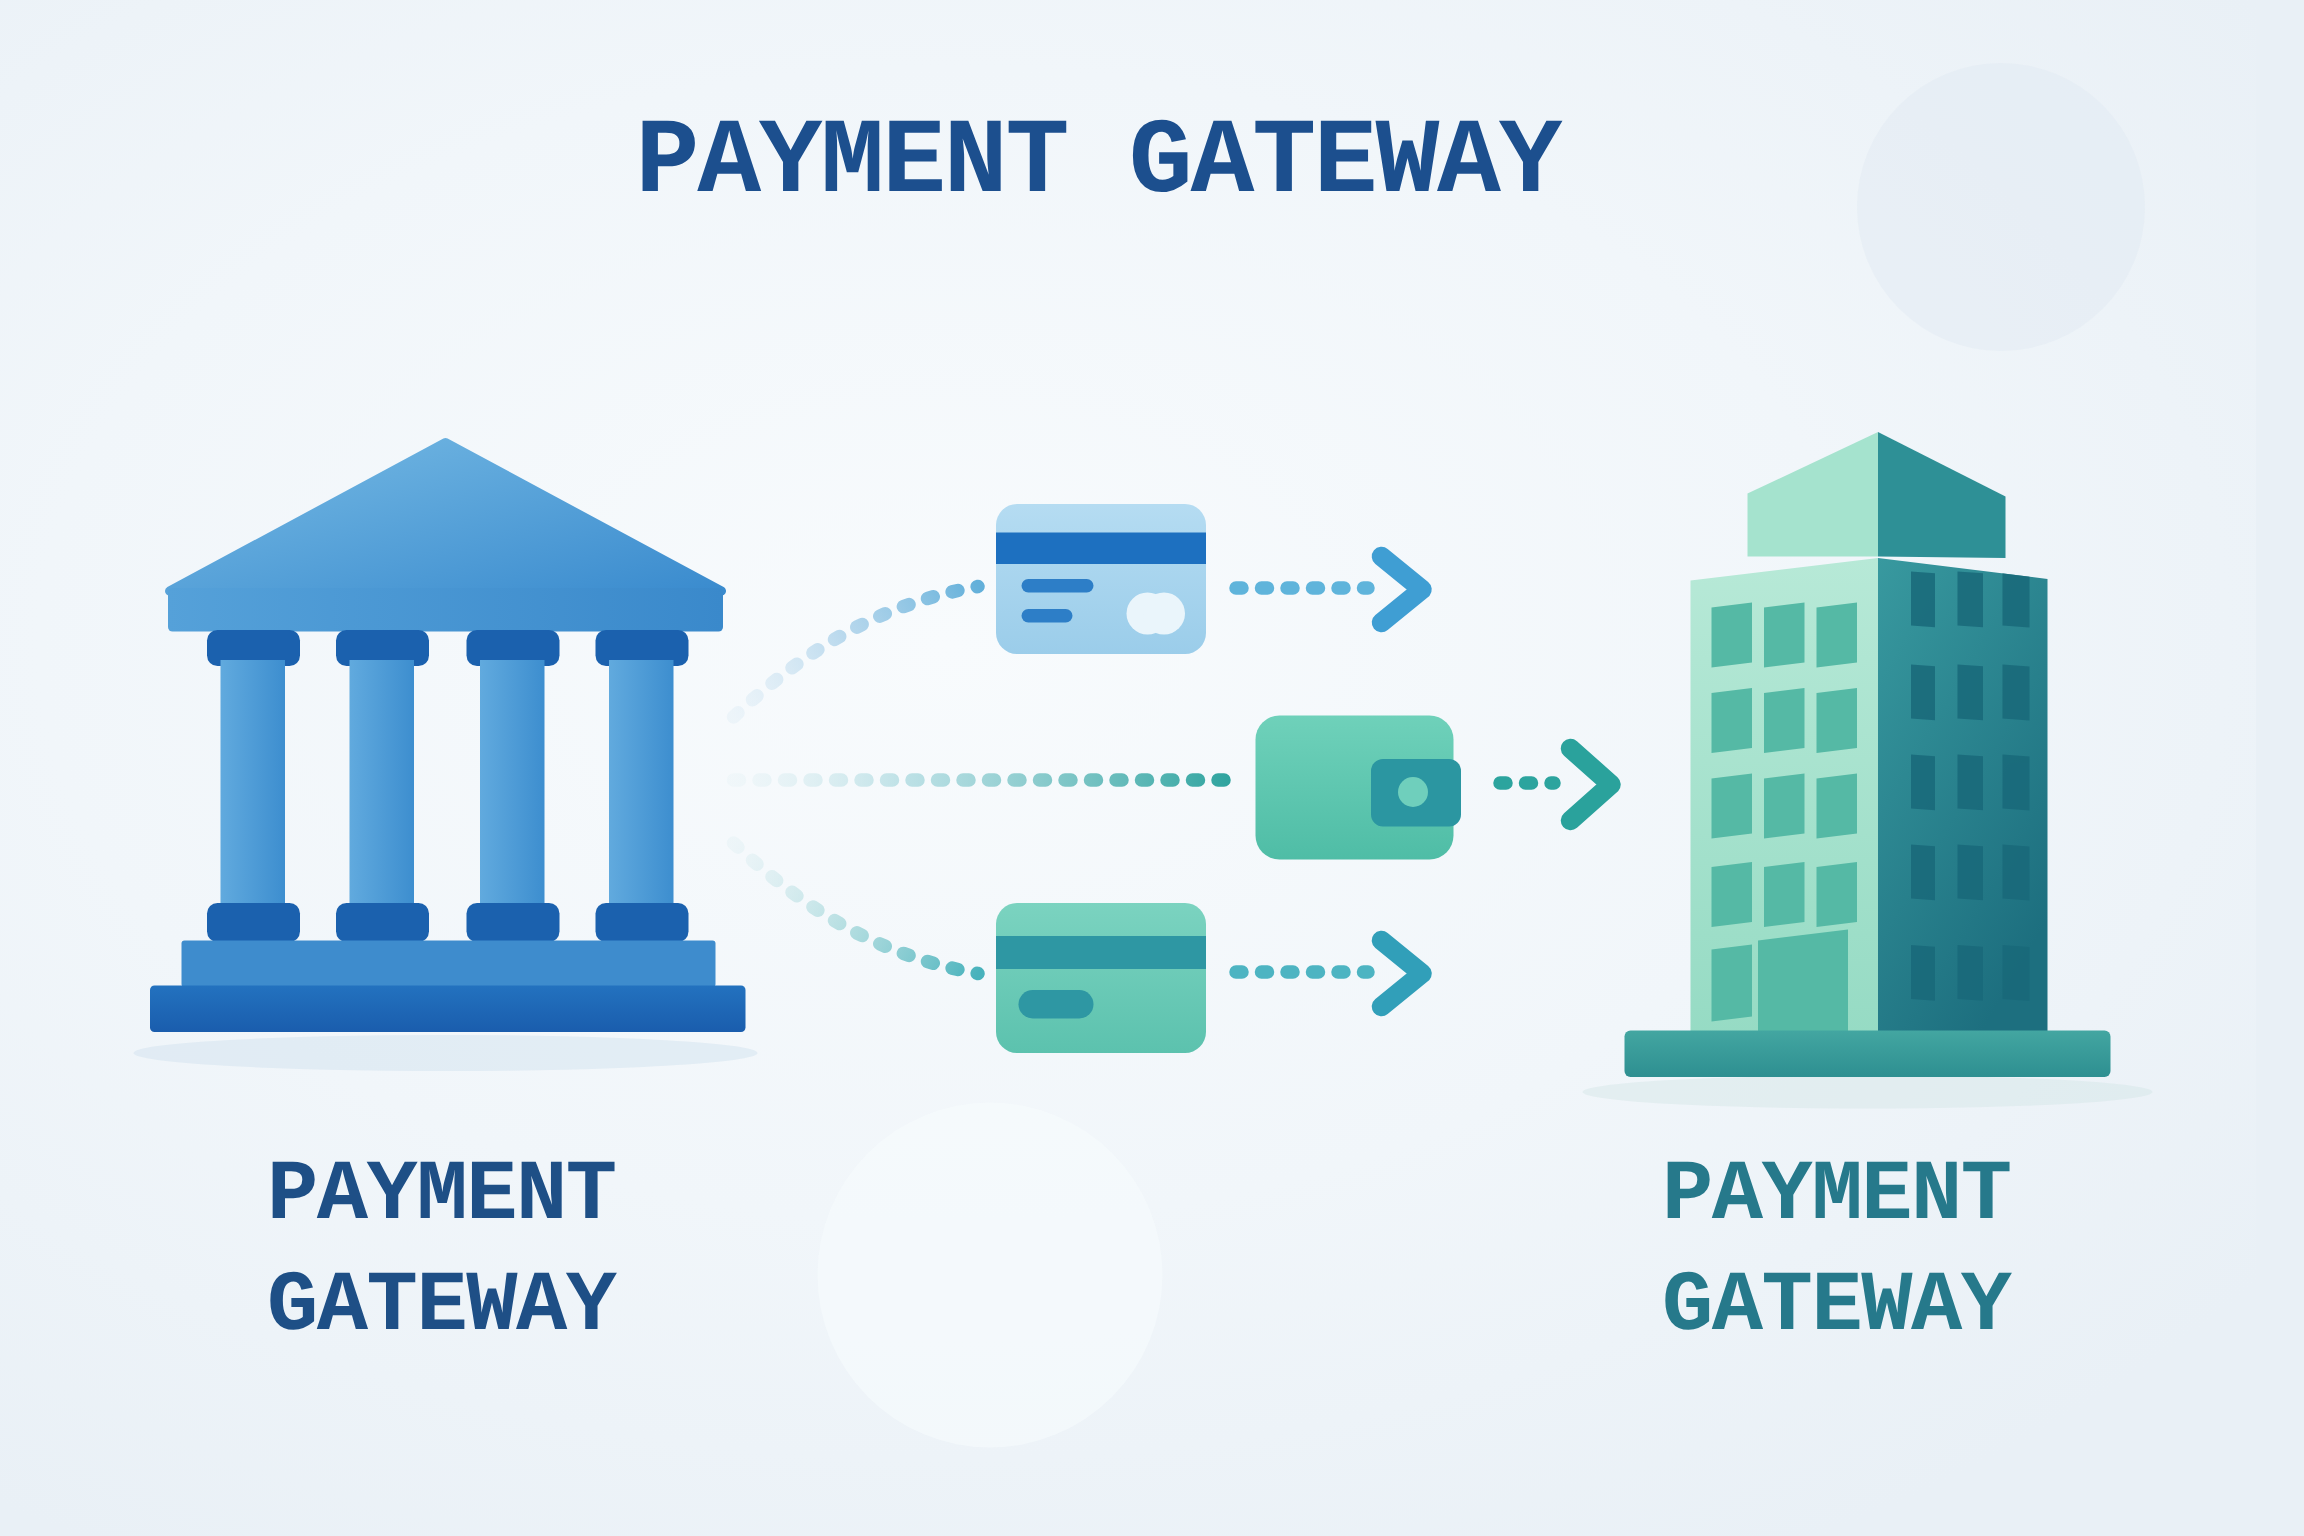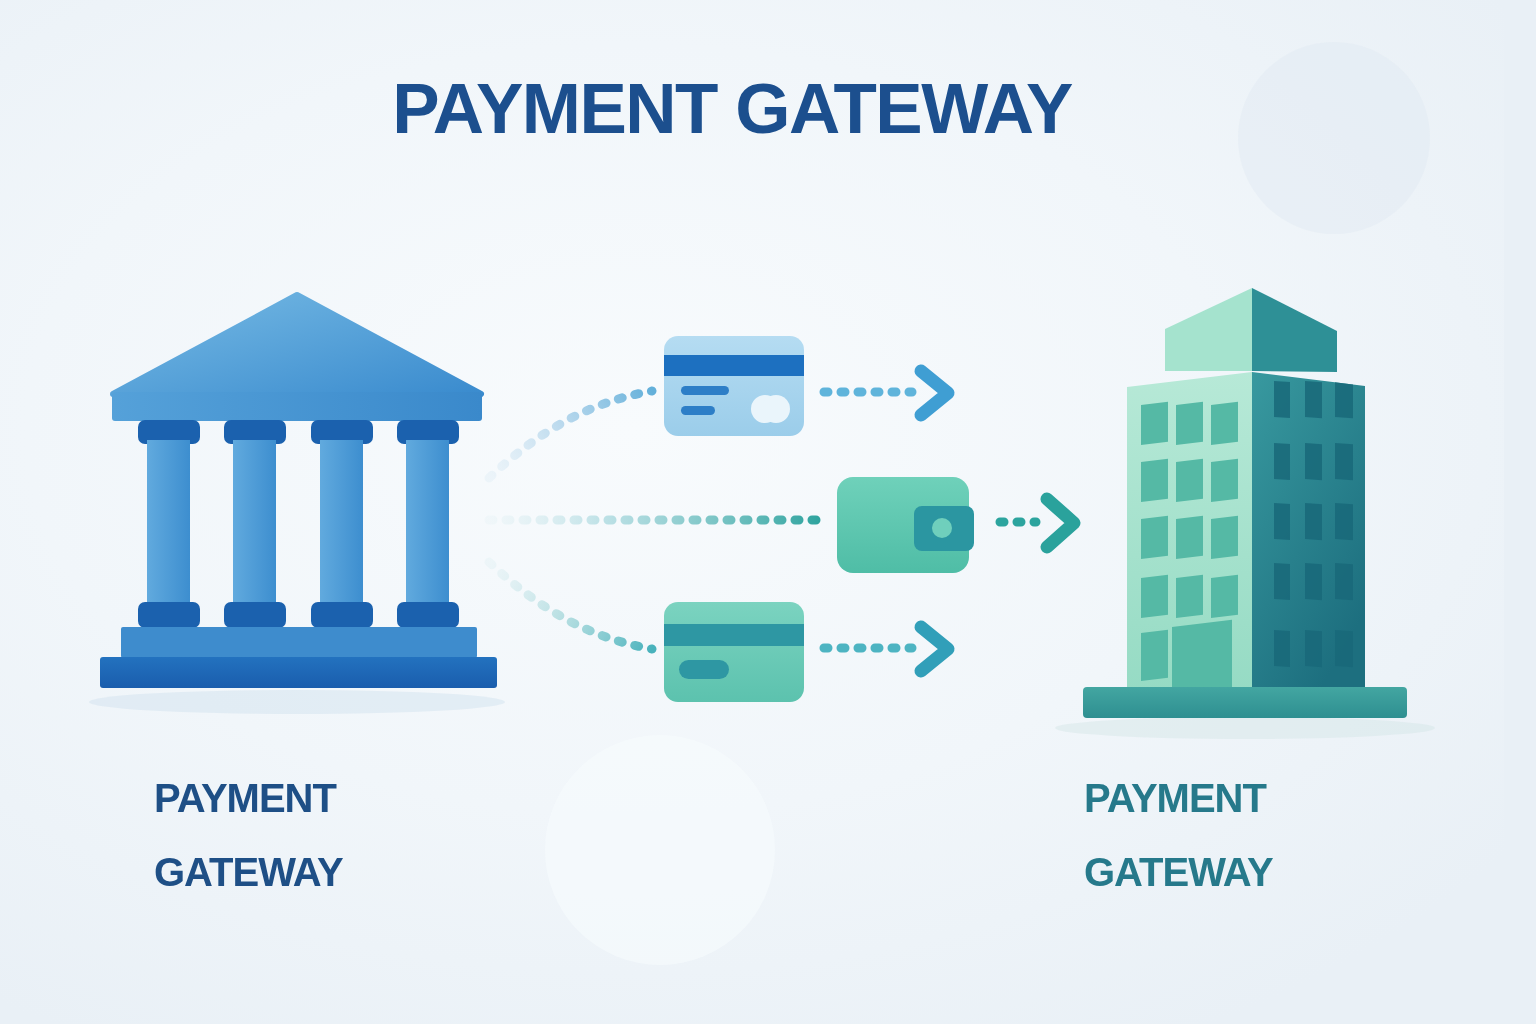--- a/index.html
+++ b/index.html
@@ -1,38 +1,39 @@
 <!DOCTYPE html>
 <html><head>
 <meta charset="utf-8">
 <style>
   html,body{margin:0;padding:0;background:#e9f0f6;}
   .stage{
     position:relative;
     width:1504px;height:1024px;
     overflow:hidden;
-    font-family:Liberation Sans, sans-serif;
+    font-family:Liberation Mono, monospace;
     background:radial-gradient(ellipse 1100px 700px at 42% 42%, #f8fbfd 0%, #f1f6fa 55%, #e9f0f6 100%);
   }
   .scene{position:absolute;left:0;top:0;width:1536px;height:1024px;display:block;}
   .title{
     position:absolute;top:68px;left:0;width:1464px;
     text-align:center;
     font-weight:700;
     font-size:71px;line-height:82px;
     letter-spacing:-1.5px;
     color:#1c4f8e;
     white-space:nowrap;
   }
   .label{
     position:absolute;top:761px;
     font-weight:700;
-    font-size:40px;line-height:74px;
+    font-size:57px;line-height:74px;
     letter-spacing:-1px;
     white-space:nowrap;
+    margin-left:24px;
   }
   .label--left{left:154px;color:#1e4f86;}
   .label--right{left:1084px;color:#26798b;}
 </style>
 </head>
 <body>
 
 <div class="stage">
 
   <svg class="scene" viewBox="0 0 1536 1024" aria-hidden="true">

